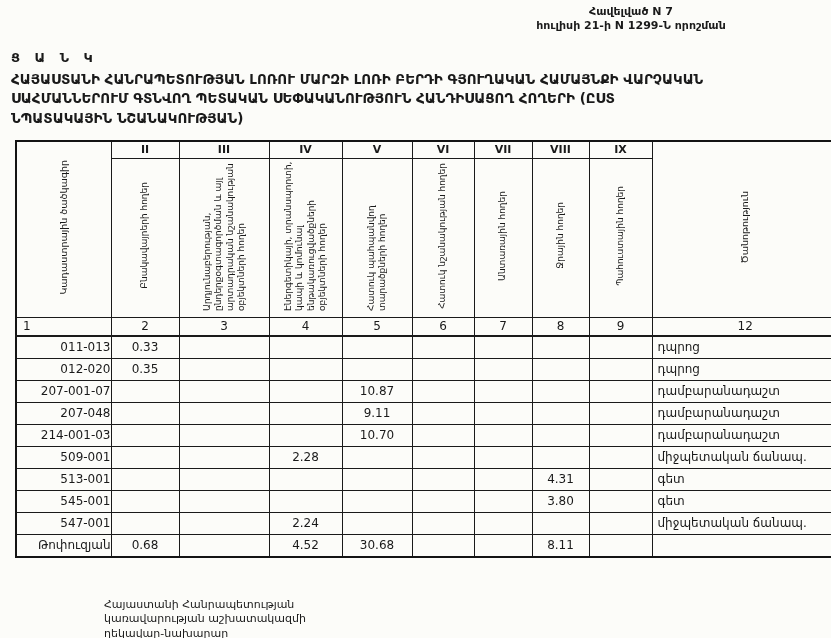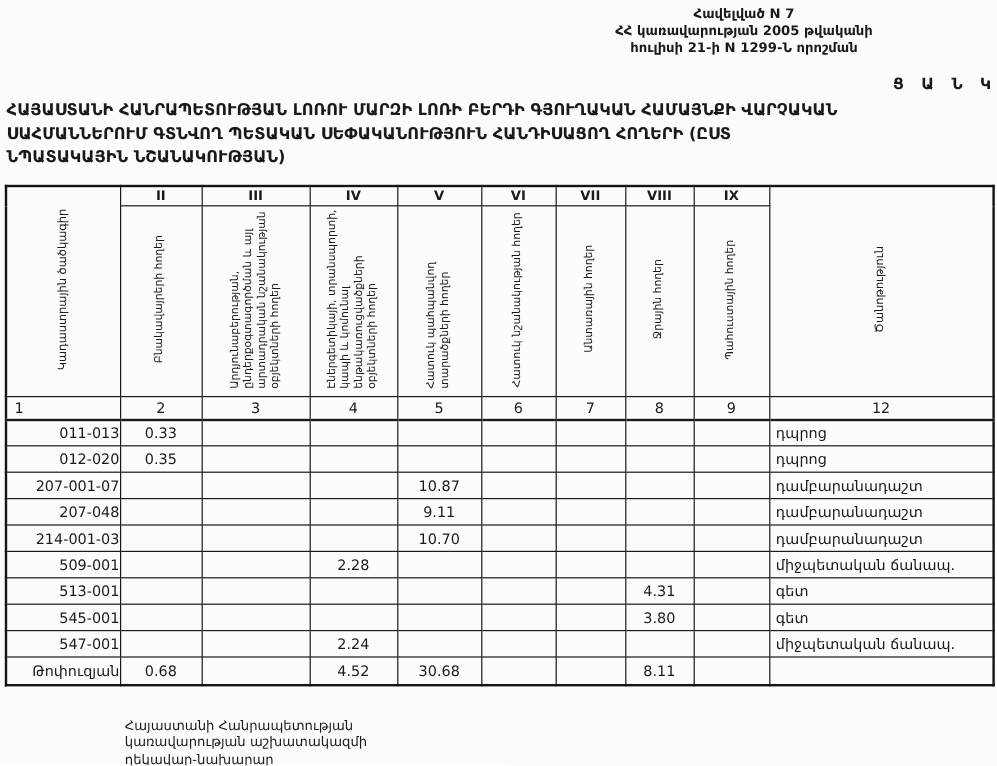--- a/index.html
+++ b/index.html
@@ -7,34 +7,35 @@
   body {
     font-family: "DejaVu Sans", "Liberation Sans", sans-serif;
     color: #1a1a1a;
   }
   .page {
     position: relative;
     width: 831px;
     height: 638px;
     background: #fcfcf9;
     overflow: hidden;
+    padding-left: 11px;
   }
   
   .annex {
     margin: 5px 0 0 455px;
     width: 330px;
     text-align: center;
     font-size: 11px;
     font-weight: bold;
     line-height: 1.25;
   }
   
   .list-heading {
     margin-top: 17px;
-    text-align: right;
+    text-align: left;
     font-size: 13px;
     font-weight: bold;
     letter-spacing: 5px;
   }
   .doc-title {
     margin: 5px auto 0 auto;
     width: 820px;
     text-align: left;
     font-size: 13.5px;
     font-weight: bold;
@@ -108,21 +109,20 @@
     text-align: right;
   }
 </style>
 </head>
 <body>
 
 <div class="page">
 
   <div class="annex">
     <div>Հավելված N 7</div>
-    <div>ՀՀ կառավարության 2005 թվականի</div>
     <div>հուլիսի 21-ի N 1299-Ն որոշման</div>
   </div>
 
   <div class="list-heading">Ց Ա Ն Կ</div>
 
   <div class="doc-title">
     <div>ՀԱՅԱՍՏԱՆԻ ՀԱՆՐԱՊԵՏՈՒԹՅԱՆ ԼՈՌՈՒ ՄԱՐԶԻ ԼՈՌԻ ԲԵՐԴԻ ԳՅՈՒՂԱԿԱՆ ՀԱՄԱՅՆՔԻ ՎԱՐՉԱԿԱՆ</div>
     <div>ՍԱՀՄԱՆՆԵՐՈՒՄ ԳՏՆՎՈՂ ՊԵՏԱԿԱՆ ՍԵՓԱԿԱՆՈՒԹՅՈՒՆ ՀԱՆԴԻՍԱՑՈՂ ՀՈՂԵՐԻ (ԸՍՏ</div>
     <div>ՆՊԱՏԱԿԱՅԻՆ ՆՇԱՆԱԿՈՒԹՅԱՆ)</div>
   </div>

